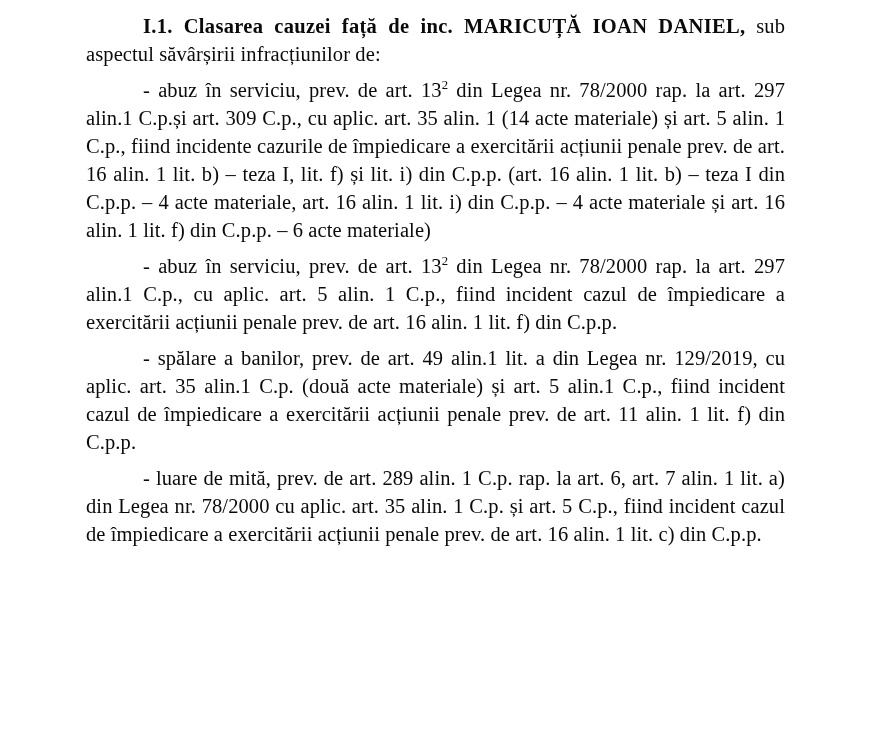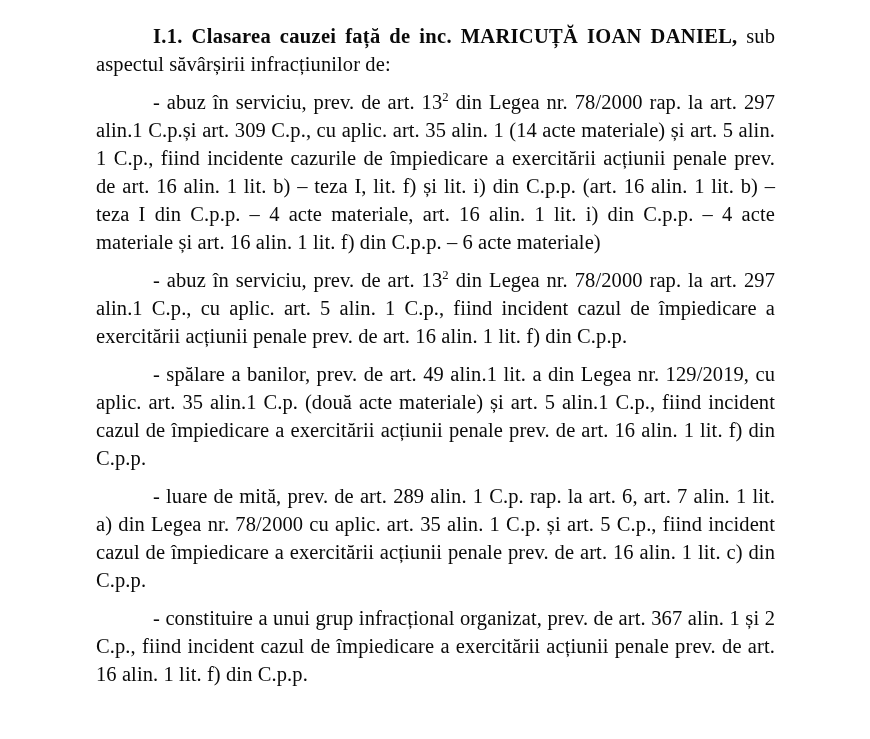--- a/index.html
+++ b/index.html
@@ -17,21 +17,21 @@
     width: 870px;
     height: 739px;
     padding: 12px 85px 8px 86px;
     background: #ffffff;
     color: #0a0a0a;
     font-family: "Liberation Serif", "DejaVu Serif", serif;
     font-size: 20.5px;
     line-height: 28px;
   }
   p.para {
-    margin: 10px;
+    margin: 0;
     padding: 0;
     text-align: justify;
     text-indent: 57px;
     letter-spacing: 0.1px;
   }
   p.para + p.para {
     margin-top: 8px;
   }
   .bold {
     font-weight: bold;
@@ -48,19 +48,18 @@
 
 <div class="page">
 
   <p class="para"><span class="bold">I.1. Clasarea cauzei față de inc. MARICUȚĂ IOAN DANIEL,</span><span> sub aspectul săvârșirii infracțiunilor de:</span></p>
 
   <p class="para"><span>- abuz în serviciu, prev. de art. 13</span><sup class="ssup">2</sup><span> din Legea nr. 78/2000 rap. la art. 297 alin.1 C.p.și art. 309 C.p., cu aplic. art. 35 alin. 1 (14 acte materiale) și art. 5 alin. 1 C.p., fiind incidente cazurile de împiedicare a exercitării acțiunii penale prev. de art. 16 alin. 1 lit. b) – teza I, lit. f) și lit. i) din C.p.p. (art. 16 alin. 1 lit. b) – teza I din C.p.p. – 4 acte materiale, art. 16 alin. 1 lit. i) din C.p.p. – 4 acte materiale și art. 16 alin. 1 lit. f) din C.p.p. – 6 acte materiale)</span></p>
 
   <p class="para"><span>- abuz în serviciu, prev. de art. 13</span><sup class="ssup">2</sup><span> din Legea nr. 78/2000 rap. la art. 297 alin.1 C.p., cu aplic. art. 5 alin. 1 C.p., fiind incident cazul de împiedicare a exercitării acțiunii penale prev. de art. 16 alin. 1 lit. f) din C.p.p.</span></p>
 
 
-  <p class="para"><span>- spălare a banilor, prev. de art. 49 alin.1 lit. a din Legea nr. 129/2019, cu aplic. art. 35 alin.1 C.p. (două acte materiale) și art. 5 alin.1 C.p., fiind incident cazul de împiedicare a exercitării acțiunii penale prev. de art. 16 alin. 1 lit. f) din C.p.p.</span></p>
+  <p class="para"><span>- spălare a banilor, prev. de art. 49 alin.1 lit. a din Legea nr. 129/2019, cu aplic. art. 35 alin.1 C.p. (două acte materiale) și art. 5 alin.1 C.p., fiind incident cazul de împiedicare a exercitării acțiunii penale prev. de art. 11 alin. 1 lit. f) din C.p.p.</span></p>
 
   <p class="para"><span>- luare de mită, prev. de art. 289 alin. 1 C.p. rap. la art. 6, art. 7 alin. 1 lit. a) din Legea nr. 78/2000 cu aplic. art. 35 alin. 1 C.p. și art. 5 C.p., fiind incident cazul de împiedicare a exercitării acțiunii penale prev. de art. 16 alin. 1 lit. c) din C.p.p.</span></p>
 
-  <p class="para"><span>- constituire a unui grup infracțional organizat, prev. de art. 367 alin. 1 și 2 C.p., fiind incident cazul de împiedicare a exercitării acțiunii penale prev. de art. 16 alin. 1 lit. f) din C.p.p.</span></p>
 
 </div>
 
 </body></html>

